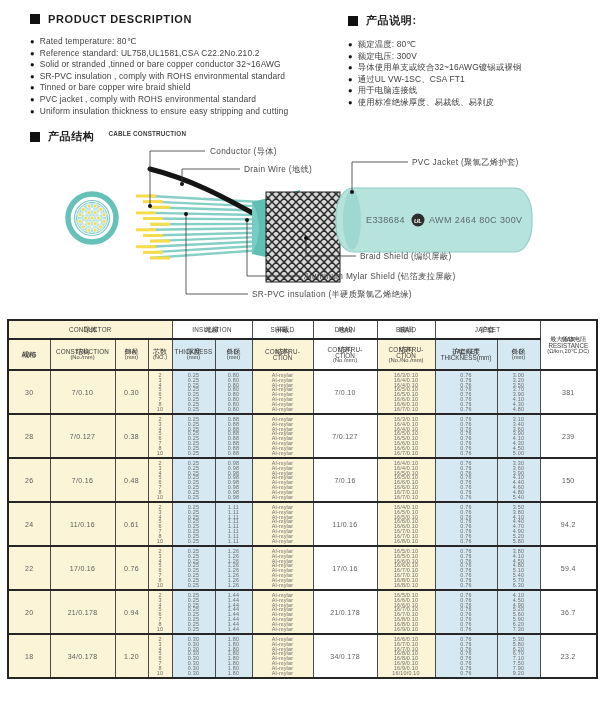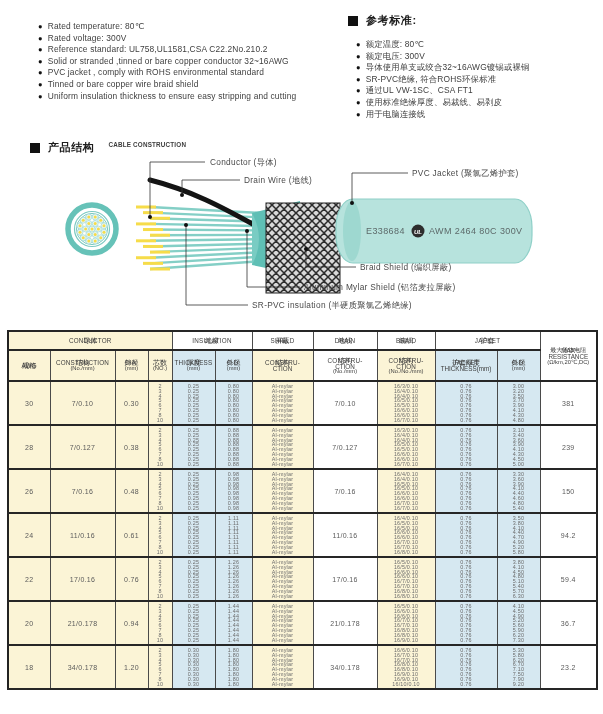--- a/index.html
+++ b/index.html
@@ -6,21 +6,21 @@
   body{
     width:603px;height:714px;background:#ffffff;position:relative;overflow:hidden;
     font-family:"Liberation Sans","DejaVu Sans",sans-serif;color:#333;
   }
   
   .top{display:flex;padding-top:13px;}
   .col-left{width:332px;box-sizing:border-box;padding-left:30px;}
   .col-right{flex:1;box-sizing:border-box;padding-left:16px;}
   .sec-head{font-size:11px;font-weight:bold;color:#1d1d1d;letter-spacing:.6px;margin:0 0 11px 0;display:flex;align-items:center;}
   .sq{display:inline-block;width:10px;height:10px;background:#111;margin-right:8px;flex:0 0 auto;}
-  ul.bullets{list-style:none;margin:8px;padding:0;font-size:8.4px;line-height:11.6px;color:#3e3e3e;letter-spacing:.15px;}
+  ul.bullets{list-style:none;margin:0;padding:0;font-size:8.4px;line-height:11.6px;color:#3e3e3e;letter-spacing:.15px;}
   ul.bullets li{white-space:nowrap;}
   .dot{display:inline-block;font-size:7.5px;margin-right:5px;color:#111;transform:translateY(-.5px);}
   
   .cons-head{margin:12px 12px 0 30px;font-size:11px;font-weight:bold;color:#1d1d1d;letter-spacing:.6px;display:flex;align-items:center;}
   .cons-head .en{margin-left:14px;}
   .diagram{margin-top:2px;}
   .diagram svg{display:block;}
   .lbl{font-size:8.3px;fill:#4a4a4a;letter-spacing:.3px;}
   
   table.spec{border-collapse:collapse;table-layout:fixed;width:589px;margin:5px 0 0 7px;border:2px solid #222;}
@@ -40,43 +40,46 @@
   .en2{display:block;font-size:6.3px;line-height:5.5px;color:#3c3c3c;}
   .unit{display:block;font-size:5.8px;line-height:5.5px;color:#3c3c3c;}
   .val{font-size:7px;color:#5a5a5a;letter-spacing:.3px;}
   .stack{white-space:pre-line;font-size:5.4px;line-height:4.8px;color:#6b6b6b;letter-spacing:.2px;}
 </style>
 </head>
 <body>
 
 <div class="top">
   <div class="col-left">
+    <div class="sec-head">
+      <span class="sq"></span>
+      <span>PRODUCT  DESCRIPTION</span>
+    </div>
     <ul class="bullets" id="bullets-en">
         <li><span class="dot">●</span>Rated  temperature:  80℃</li>
-        <li><span class="dot">●</span>Rated  voltage:  300V</li>
         <li><span class="dot">●</span>Reference  standard:  UL758,UL1581,CSA  C22.2No.210.2</li>
         <li><span class="dot">●</span>Solid  or  stranded  ,tinned  or  bare  copper  conductor  32~16AWG</li>
+        <li><span class="dot">●</span>SR-PVC  insulation  ,  comply  with  ROHS  environmental  standard</li>
+        <li><span class="dot">●</span>Tinned  or  bare  copper  wire  braid  shield</li>
         <li><span class="dot">●</span>PVC  jacket  ,  comply  with  ROHS  environmental  standard</li>
-        <li><span class="dot">●</span>Tinned  or  bare  copper  wire  braid  shield</li>
         <li><span class="dot">●</span>Uniform  insulation  thickness  to  ensure  easy  stripping  and  cutting</li>
       </ul>
   </div>
   <div class="col-right">
     <div class="sec-head">
       <span class="sq"></span>
-      <span>参考标准:</span>
+      <span>产品说明:</span>
     </div>
     <ul class="bullets" id="bullets-cn">
         <li><span class="dot">●</span>额定温度:  80℃</li>
         <li><span class="dot">●</span>额定电压:  300V</li>
         <li><span class="dot">●</span>导体使用单支或绞合32~16AWG镀锡或裸铜</li>
-        <li><span class="dot">●</span>SR-PVC绝缘,  符合ROHS环保标准</li>
         <li><span class="dot">●</span>通过UL  VW-1SC、CSA  FT1</li>
+        <li><span class="dot">●</span>用于电脑连接线</li>
         <li><span class="dot">●</span>使用标准绝缘厚度、易裁线、易剥皮</li>
-        <li><span class="dot">●</span>用于电脑连接线</li>
       </ul>
   </div>
 </div>
 
 <div class="cons-head">
   <span class="sq"></span>
   <span>产品结构</span>
   <span class="en">CABLE  CONSTRUCTION</span>
 </div>
 

